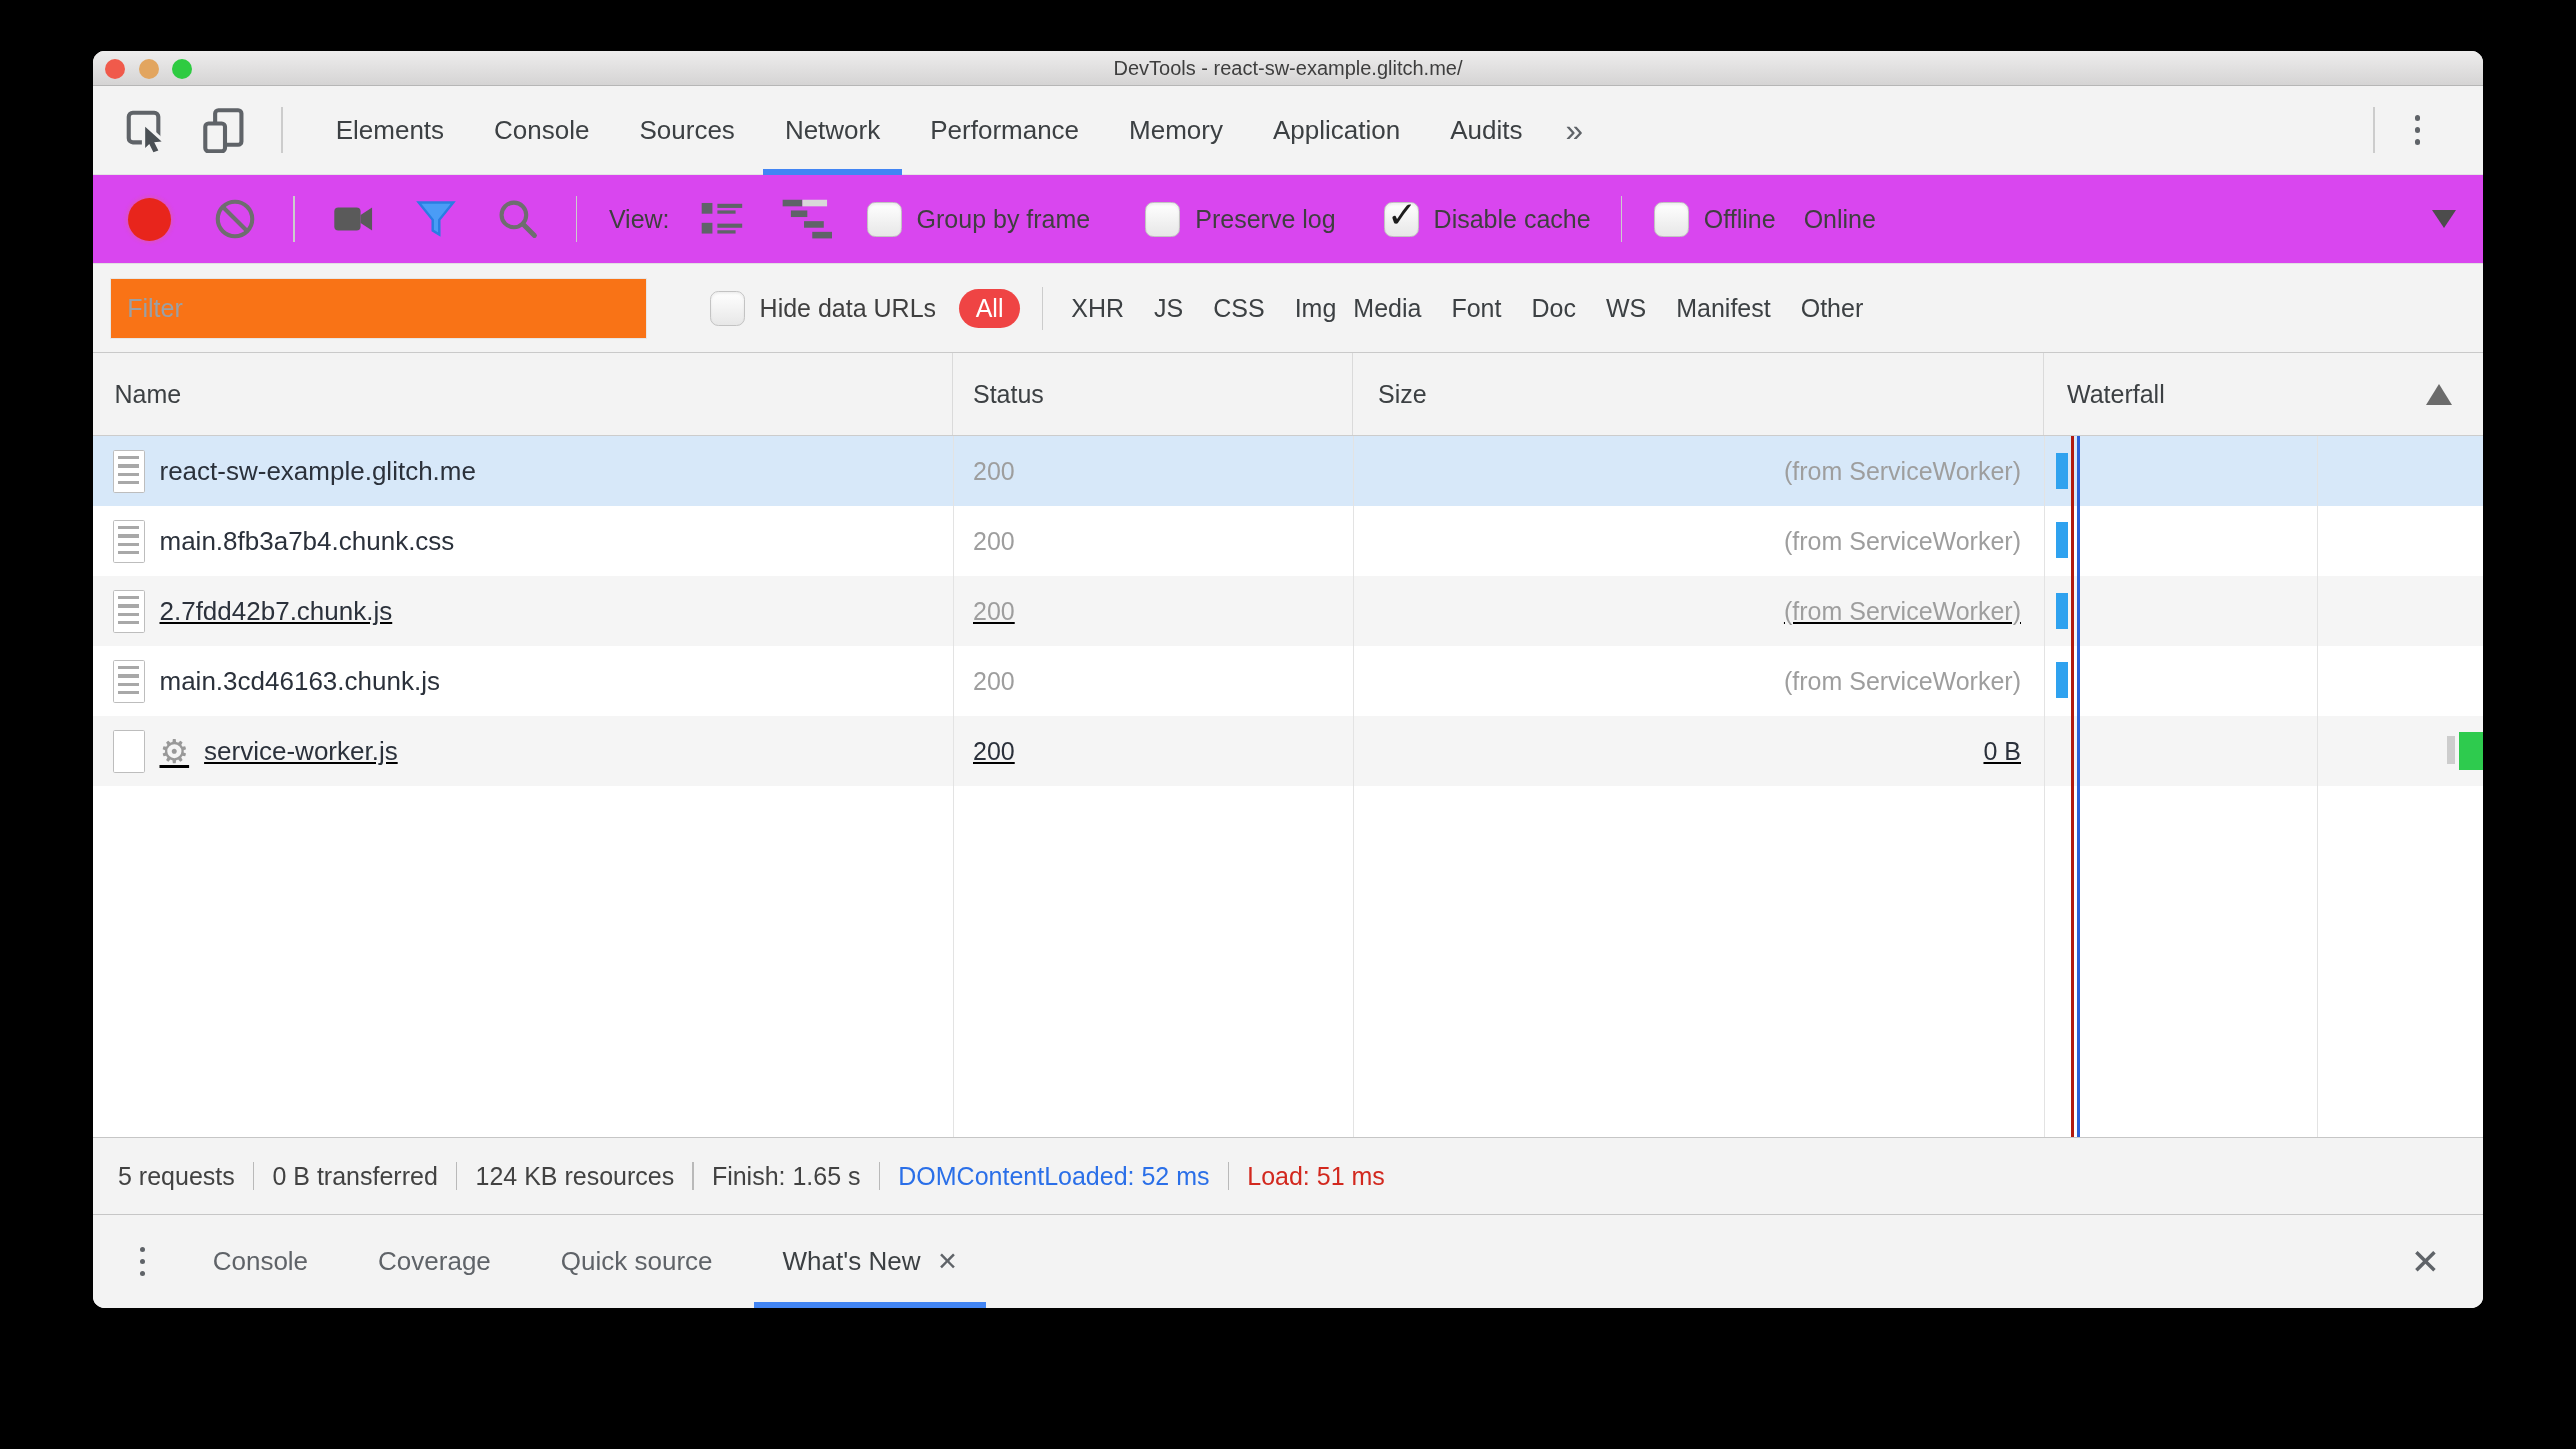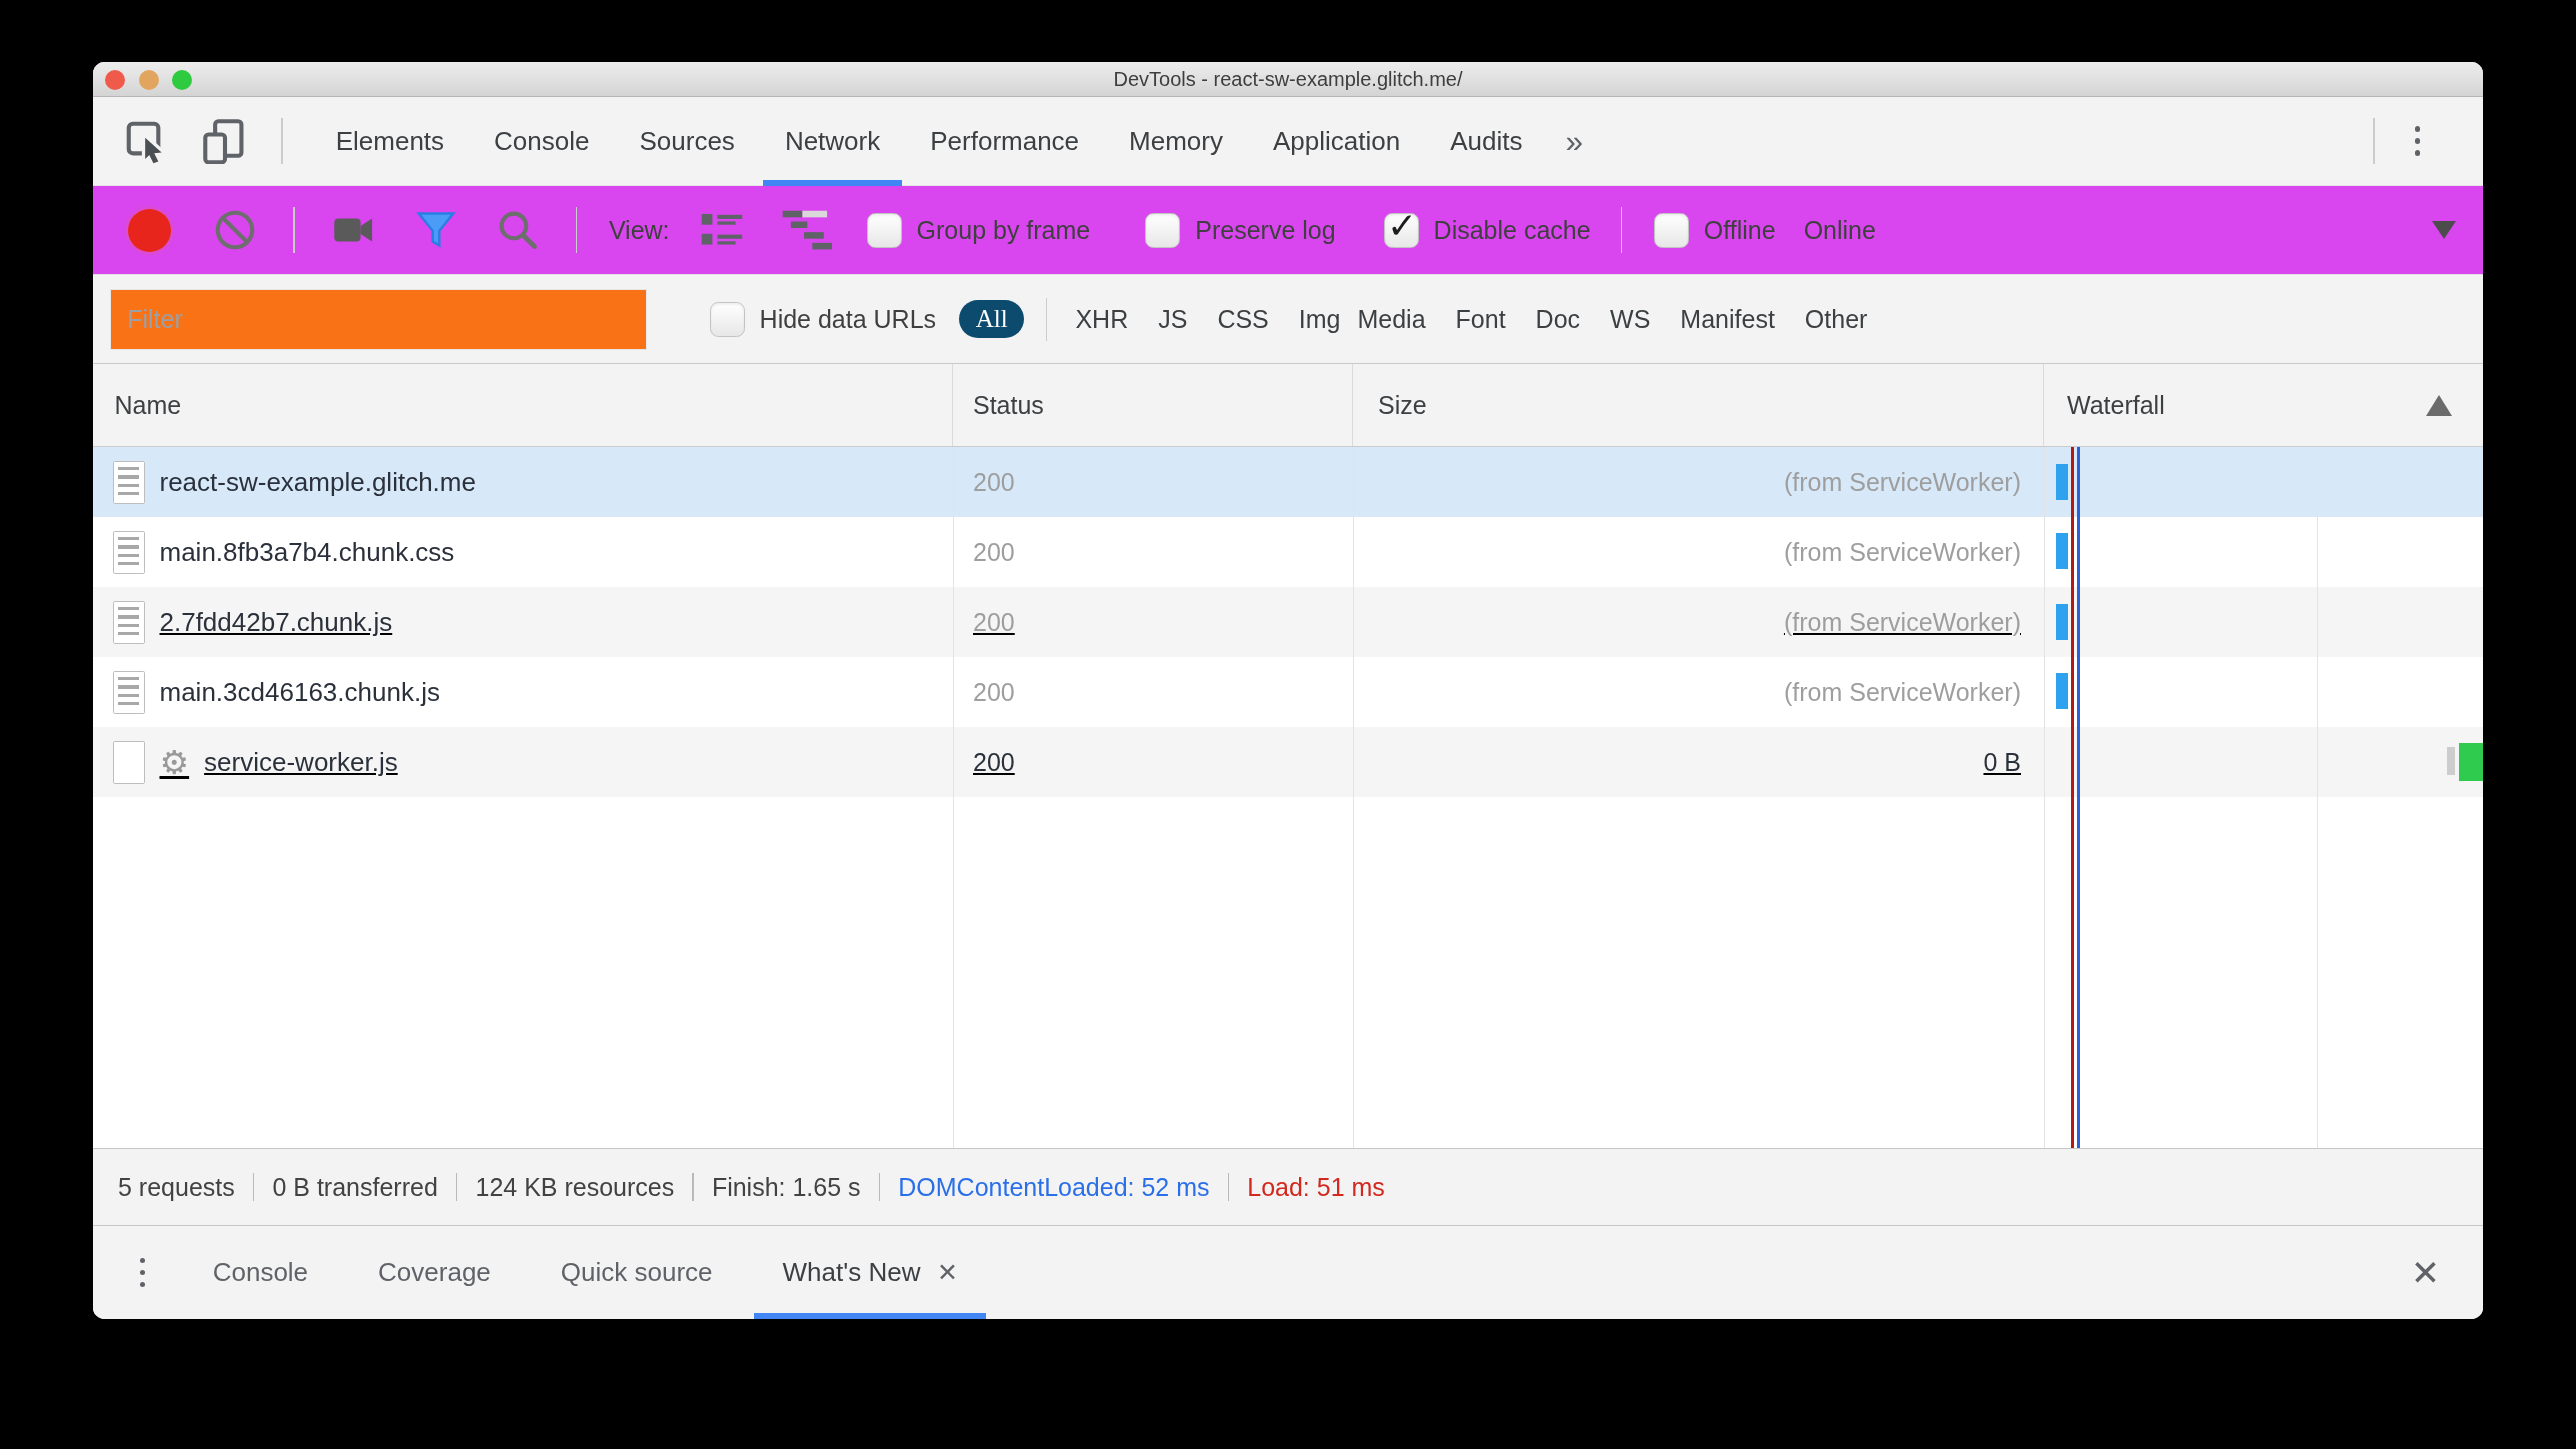--- a/index.html
+++ b/index.html
@@ -1,19 +1,19 @@
 <!DOCTYPE html>
 <html style="font-size:13.3px"><head>
 <meta charset="utf-8">
 <style>
   * { margin:0; padding:0; box-sizing:border-box; }
   html,body { width:2576px; height:1450px; background:#000; font-family:"Liberation Sans","DejaVu Sans",sans-serif; }
 
   .devtools-window{
-    position:absolute; left:93px; top:62px; width:2390px; height:1257px;
+    position:absolute; left:93px; top:51px; width:2390px; height:1257px;
     background:#fff; border-radius:11.6px; overflow:hidden;
     box-shadow:0 58px 133px rgba(0,0,0,.6), 0 0 0 0.8px rgba(0,0,0,.35);
     display:flex; flex-direction:column;
   }
 
   
   .titlebar{ height:35px; flex:0 0 35px; background:linear-gradient(#eeeded,#d5d4d4);
     border-bottom:0.8px solid #b6b6b6; position:relative; text-align:center; }
   .titlebar .title{ line-height:35px; font-size:20px; color:#3e3e3e; }
   .tl{ position:absolute; top:7.5px; width:20px; height:20px; border-radius:50%; }
@@ -46,21 +46,21 @@
   .checkbox .check{ position:absolute; top:-8.3px; left:2.5px; font-size:36px; color:#1d1d1d; font-weight:bold; }
   .dd-triangle{ width:0; height:0; border-left:12.4px solid transparent; border-right:12.4px solid transparent;
     border-top:18px solid #4c4c4c; }
 
   
   .filterbar{ height:89px; flex:0 0 89px; background:#f3f3f3; border-bottom:0.8px solid #c9c9c9;
     display:flex; align-items:center; padding-left:16.6px; }
   .filter-input{ width:537px; height:61px; background:#f97316; border:0.8px solid #e6e6e6; font-size:25px;
     padding:0 16.6px; color:#333; outline:none; font-family:inherit; }
   .filter-input::placeholder{ color:#9aa0a6; }
-  .pill{ background:#0c4a6e; color:#fff; border-radius:33px; padding:5px 16.6px; font-size:25px;font-family:Liberation Serif, serif; }
+  .pill{ background:#ef4444; color:#fff; border-radius:33px; padding:5px 16.6px; font-size:25px; }
   .ftype{ font-size:25px; color:#3c4043; white-space:nowrap; }
 
   
   .theader{ height:83px; flex:0 0 83px; background:#f3f3f3; border-bottom:0.8px solid #ccc;
     display:flex; font-size:25px; color:#3c4043; }
   .hcell{ display:flex; align-items:center; height:100%; }
   .hname{ width:860px; padding-left:21.5px; border-right:0.8px solid #dadada; }
   .hstatus{ width:400px; padding-left:20px; border-right:0.8px solid #dadada; }
   .hsize{ width:691px; padding-left:25px; border-right:0.8px solid #dadada; }
   .hwaterfall{ flex:1; padding-left:23px; position:relative; }

